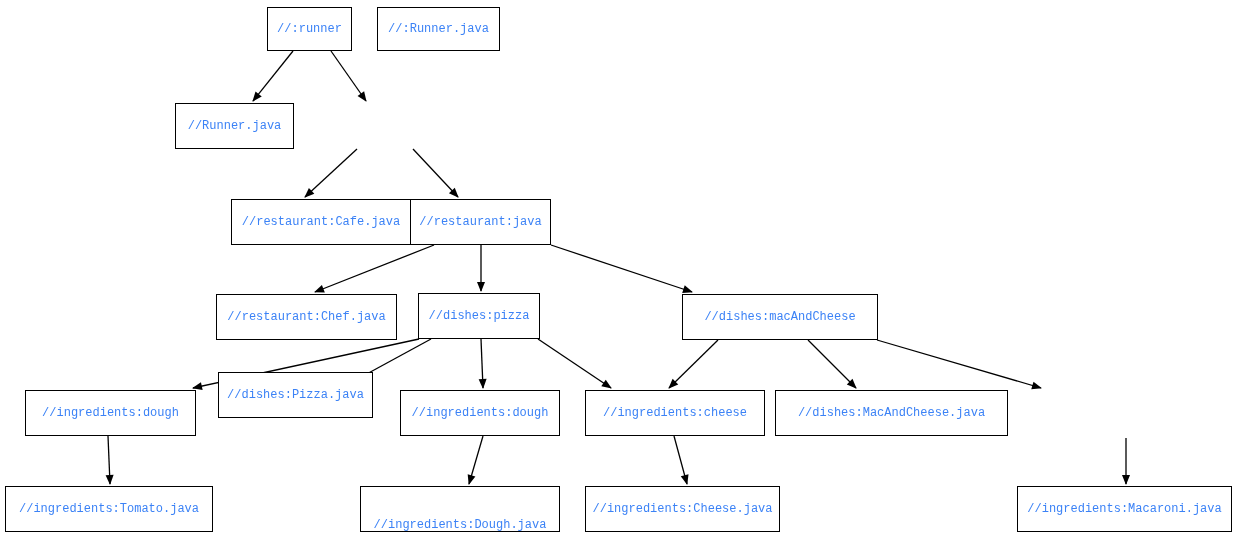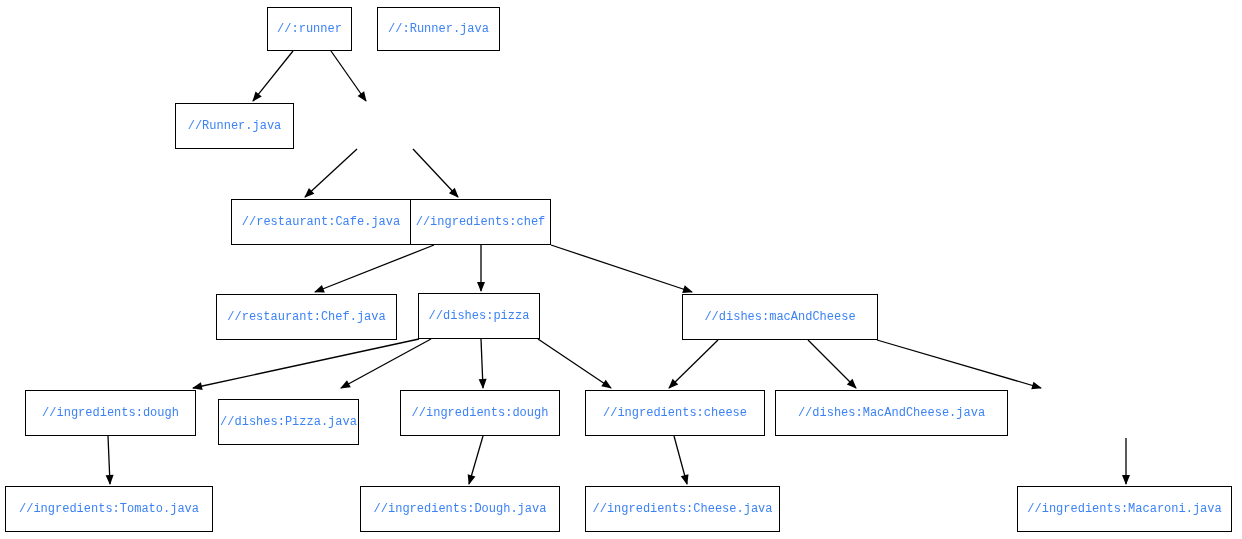--- a/index.html
+++ b/index.html
@@ -80,50 +80,50 @@
       <div class="node" style="left: 377px; top: 7px; width: 123px; height: 44px;">
         <span>//:Runner.java</span>
       </div>
       <div class="node" style="left: 175px; top: 103px; width: 119px; height: 46px;">
         <span>//Runner.java</span>
       </div>
       <div class="node" style="left: 207px; top: 199px; width: 180px; height: 46px; margin-left: 24px;">
         <span>//restaurant:Cafe.java</span>
       </div>
       <div class="node" style="left: 410px; top: 199px; width: 141px; height: 46px;">
-        <span>//ingredients:chef</span>
+        <span>//restaurant:java</span>
       </div>
       <div class="node" style="left: 216px; top: 294px; width: 181px; height: 46px;">
         <span>//restaurant:Chef.java</span>
       </div>
       <div class="node" style="left: 418px; top: 293px; width: 122px; height: 46px;">
         <span>//dishes:pizza</span>
       </div>
       <div class="node" style="left: 682px; top: 294px; width: 196px; height: 46px;">
         <span>//dishes:macAndCheese</span>
       </div>
       <div class="node" style="left: 25px; top: 390px; width: 171px; height: 46px;">
         <span>//ingredients:dough</span>
       </div>
-      <div class="node" style="left: 218px; top: 399px; width: 141px; height: 46px;">
+      <div class="node" style="left: 218px; top: 372px; width: 155px; height: 46px;">
         <span>//dishes:Pizza.java</span>
       </div>
       <div class="node" style="left: 400px; top: 390px; width: 160px; height: 46px;">
         <span>//ingredients:dough</span>
       </div>
       <div class="node" style="left: 585px; top: 390px; width: 180px; height: 46px;">
         <span>//ingredients:cheese</span>
       </div>
       <div class="node" style="left: 775px; top: 390px; width: 233px; height: 46px;">
         <span>//dishes:MacAndCheese.java</span>
       </div>
       <div class="node" style="left: 5px; top: 486px; width: 208px; height: 46px;">
         <span>//ingredients:Tomato.java</span>
       </div>
-      <div class="node" style="left: 360px; top: 486px; width: 200px; height: 46px;">
+      <div class="node" style="left: 360px; top: 486px; width: 200px; height: 46px; align-items: flex-end;">
         <span>//ingredients:Dough.java</span>
       </div>
       <div class="node" style="left: 585px; top: 486px; width: 195px; height: 46px;">
         <span>//ingredients:Cheese.java</span>
       </div>
       <div class="node" style="left: 1017px; top: 486px; width: 215px; height: 46px;">
         <span>//ingredients:Macaroni.java</span>
       </div>
     </div>
 </div>

